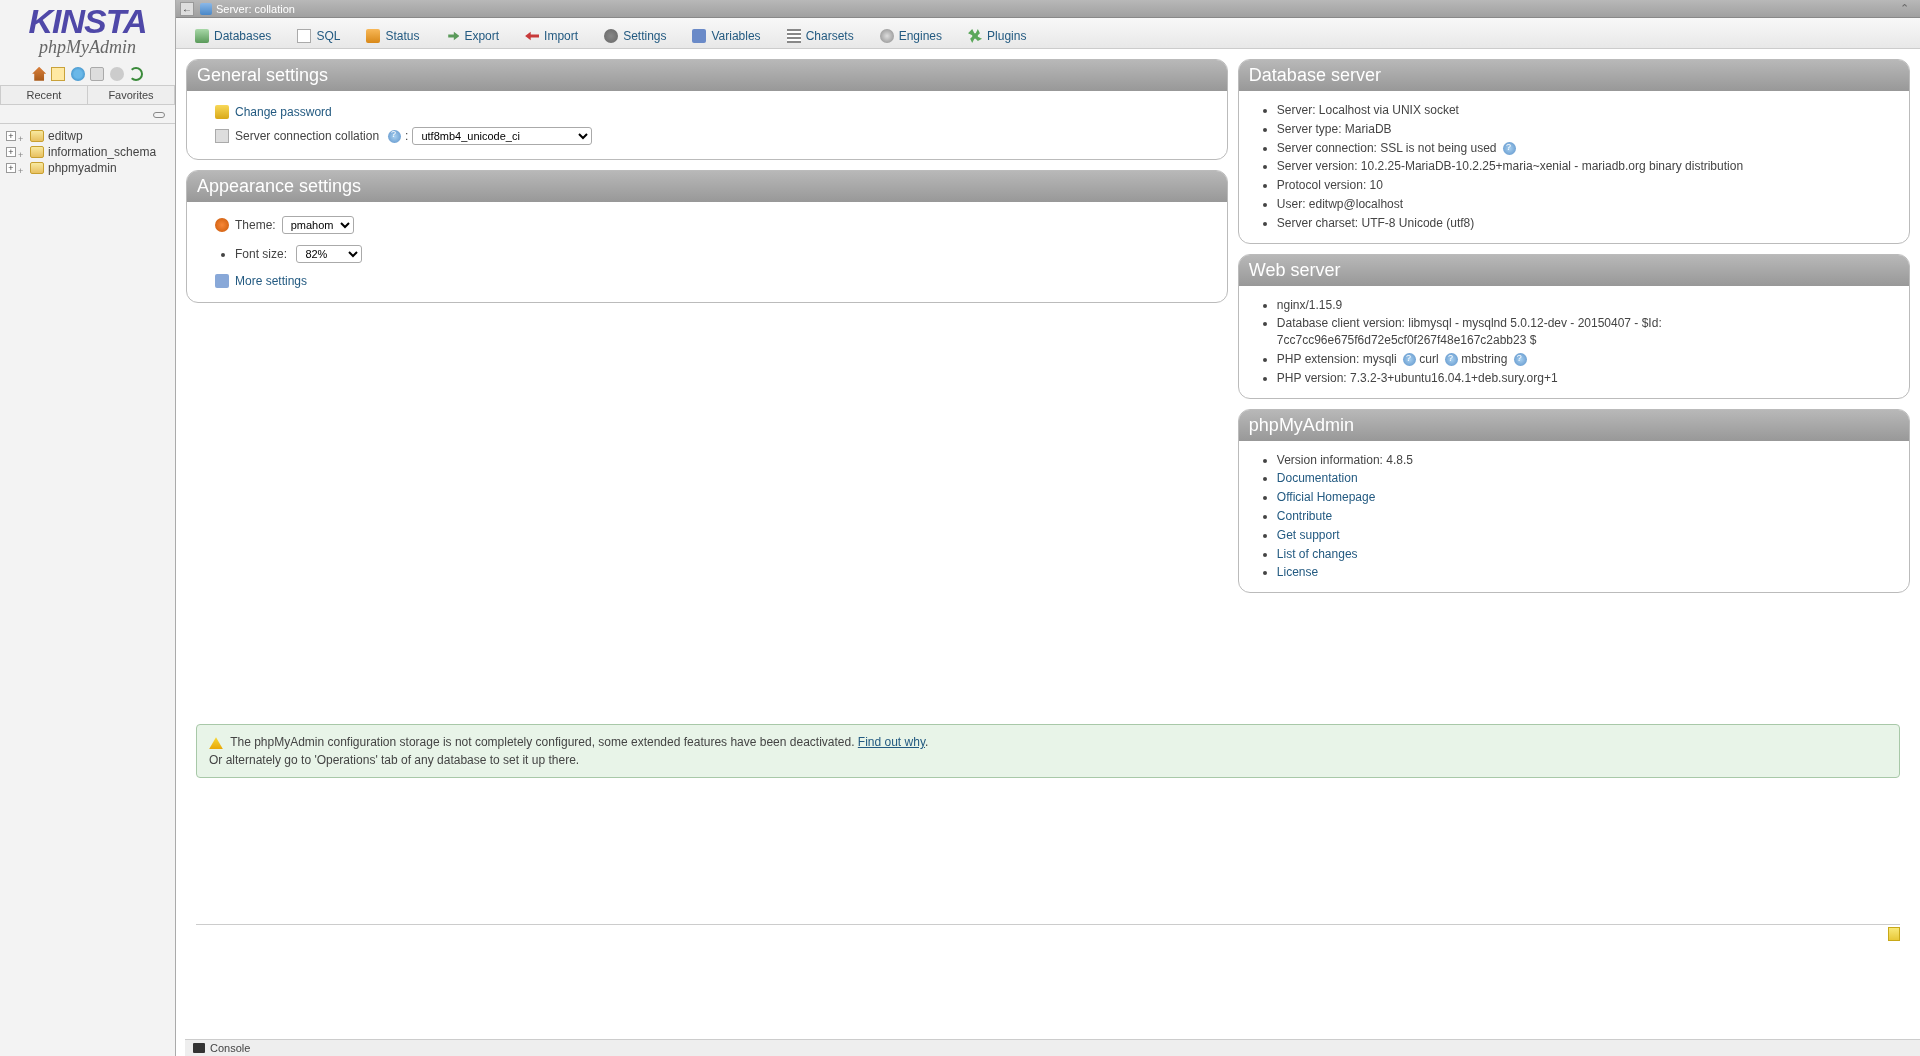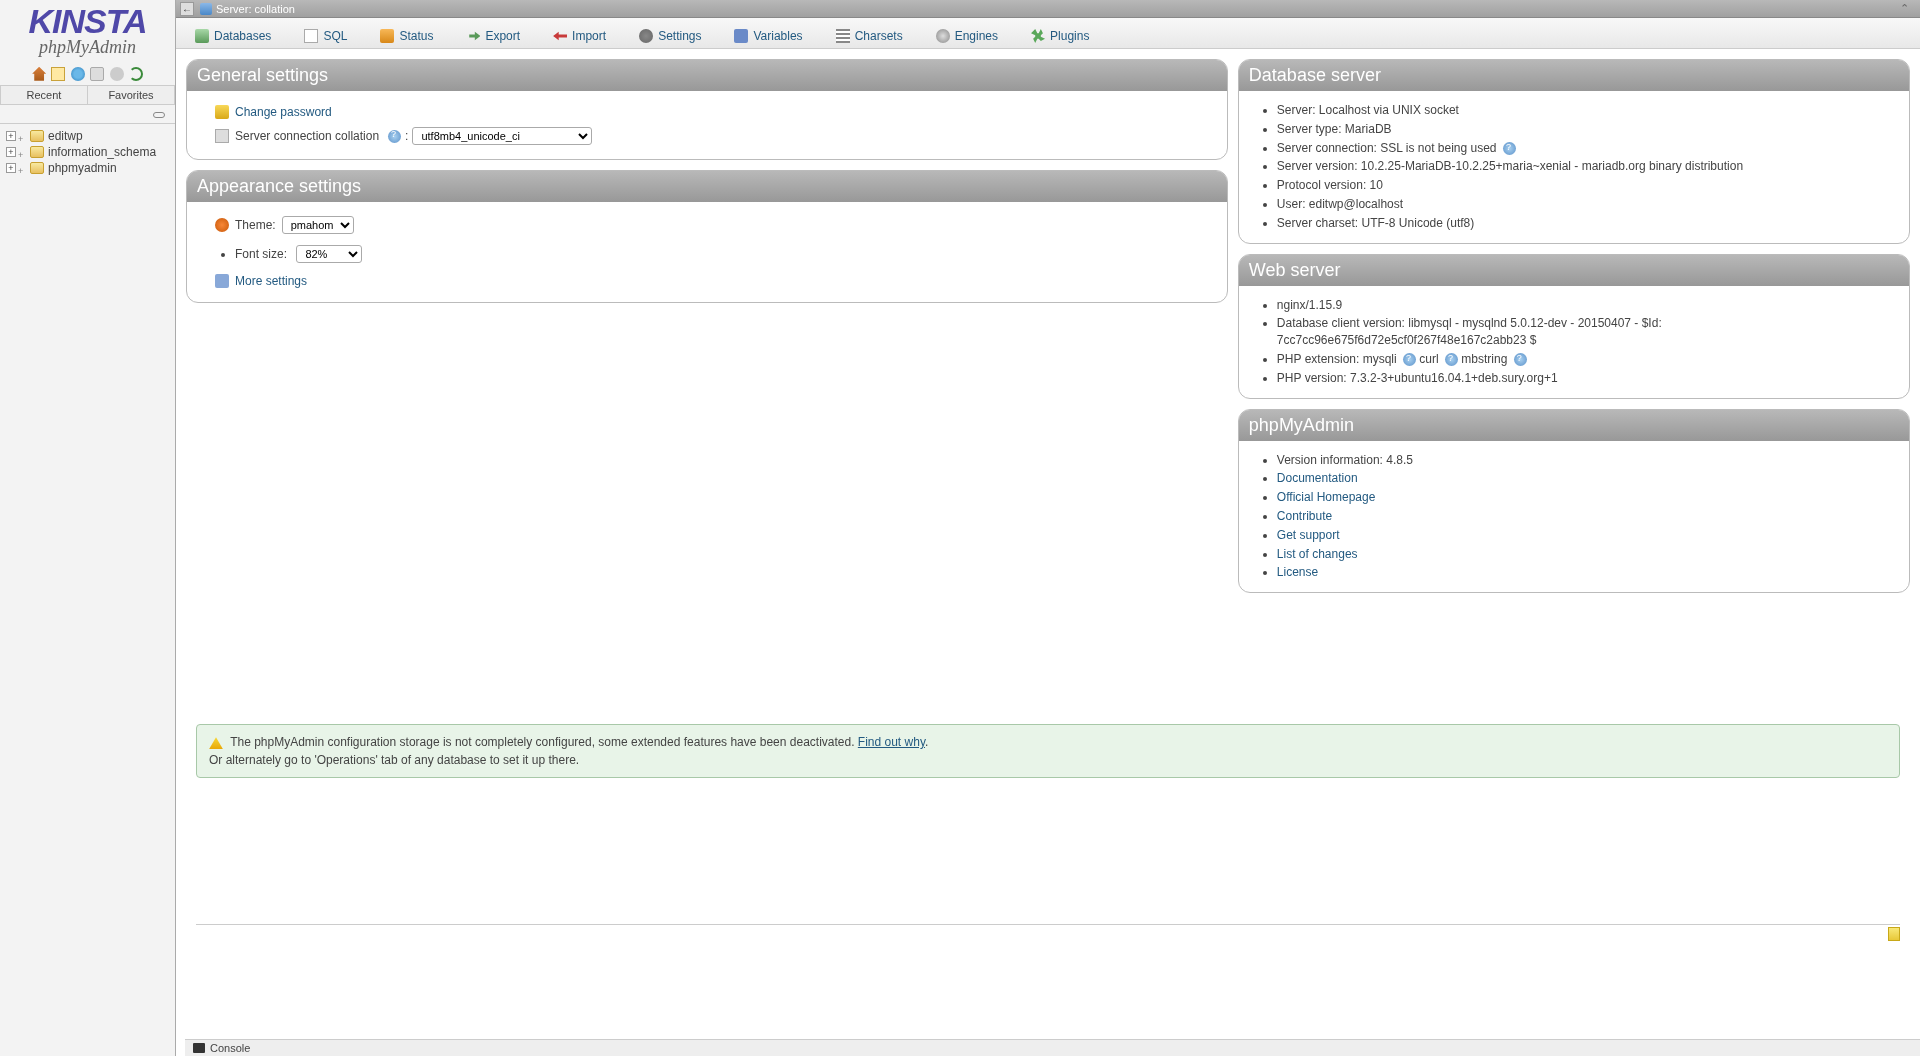--- a/index.html
+++ b/index.html
@@ -31,21 +31,21 @@
 .tree-expand { width: 10px; height: 10px; margin-right: 2px; position: relative; }
 .tree-expand::before { content: '+'; font-size: 9px; color: #888; }
 
 
 .main { flex: 1; display: flex; flex-direction: column; background: #fff; overflow: hidden; }
 .breadcrumb-bar { background: linear-gradient(#b8b8b8,#a0a0a0); height: 18px; display: flex; align-items: center; padding: 0 4px; color: #fff; font-size: 11px; border-bottom: 1px solid #888; position: relative; }
 .back-btn { width: 14px; height: 14px; background: #ddd; border: 1px solid #999; text-align: center; line-height: 11px; font-size: 10px; margin-right: 6px; color: #333; }
 .server-icon { width: 12px; height: 12px; background: linear-gradient(#8ab8e8,#4a88c8); border-radius: 2px; margin-right: 4px; }
 .collapse-icon { position: absolute; right: 6px; width: 14px; color: #666; }
 
-.tabs { background: linear-gradient(#f8f8f8,#e8e8e8); border-bottom: 1px solid #ccc; padding: 5px 8px 0; display: flex; gap: 11px; }
+.tabs { background: linear-gradient(#f8f8f8,#e8e8e8); border-bottom: 1px solid #ccc; padding: 5px 8px 0; display: flex; gap: 4px; }
 .tab { display: flex; align-items: center; padding: 5px 10px; border: 1px solid transparent; border-bottom: none; border-radius: 3px 3px 0 0; cursor: pointer; font-size: 12px; color: #235a81; }
 .tab .ticon { width: 14px; height: 14px; margin-right: 5px; display: inline-block; }
 .ticon-db { background: linear-gradient(#a8d8a8,#5a9a5a); border-radius: 2px; }
 .ticon-sql { background: #fff; border: 1px solid #aaa; }
 .ticon-status { background: linear-gradient(#f8b858,#d88818); border-radius: 2px; }
 .ticon-export { background: #5a9a5a; clip-path: polygon(20% 40%,60% 40%,60% 20%,100% 50%,60% 80%,60% 60%,20% 60%); }
 .ticon-import { background: #c83a3a; clip-path: polygon(100% 40%,40% 40%,40% 20%,0 50%,40% 80%,40% 60%,100% 60%); }
 .ticon-settings { background: radial-gradient(#888,#666); border-radius: 50%; }
 .ticon-vars { background: #6a8ac8; border-radius: 2px; }
 .ticon-charsets { background: repeating-linear-gradient(#888 0 2px,#fff 2px 4px); }

